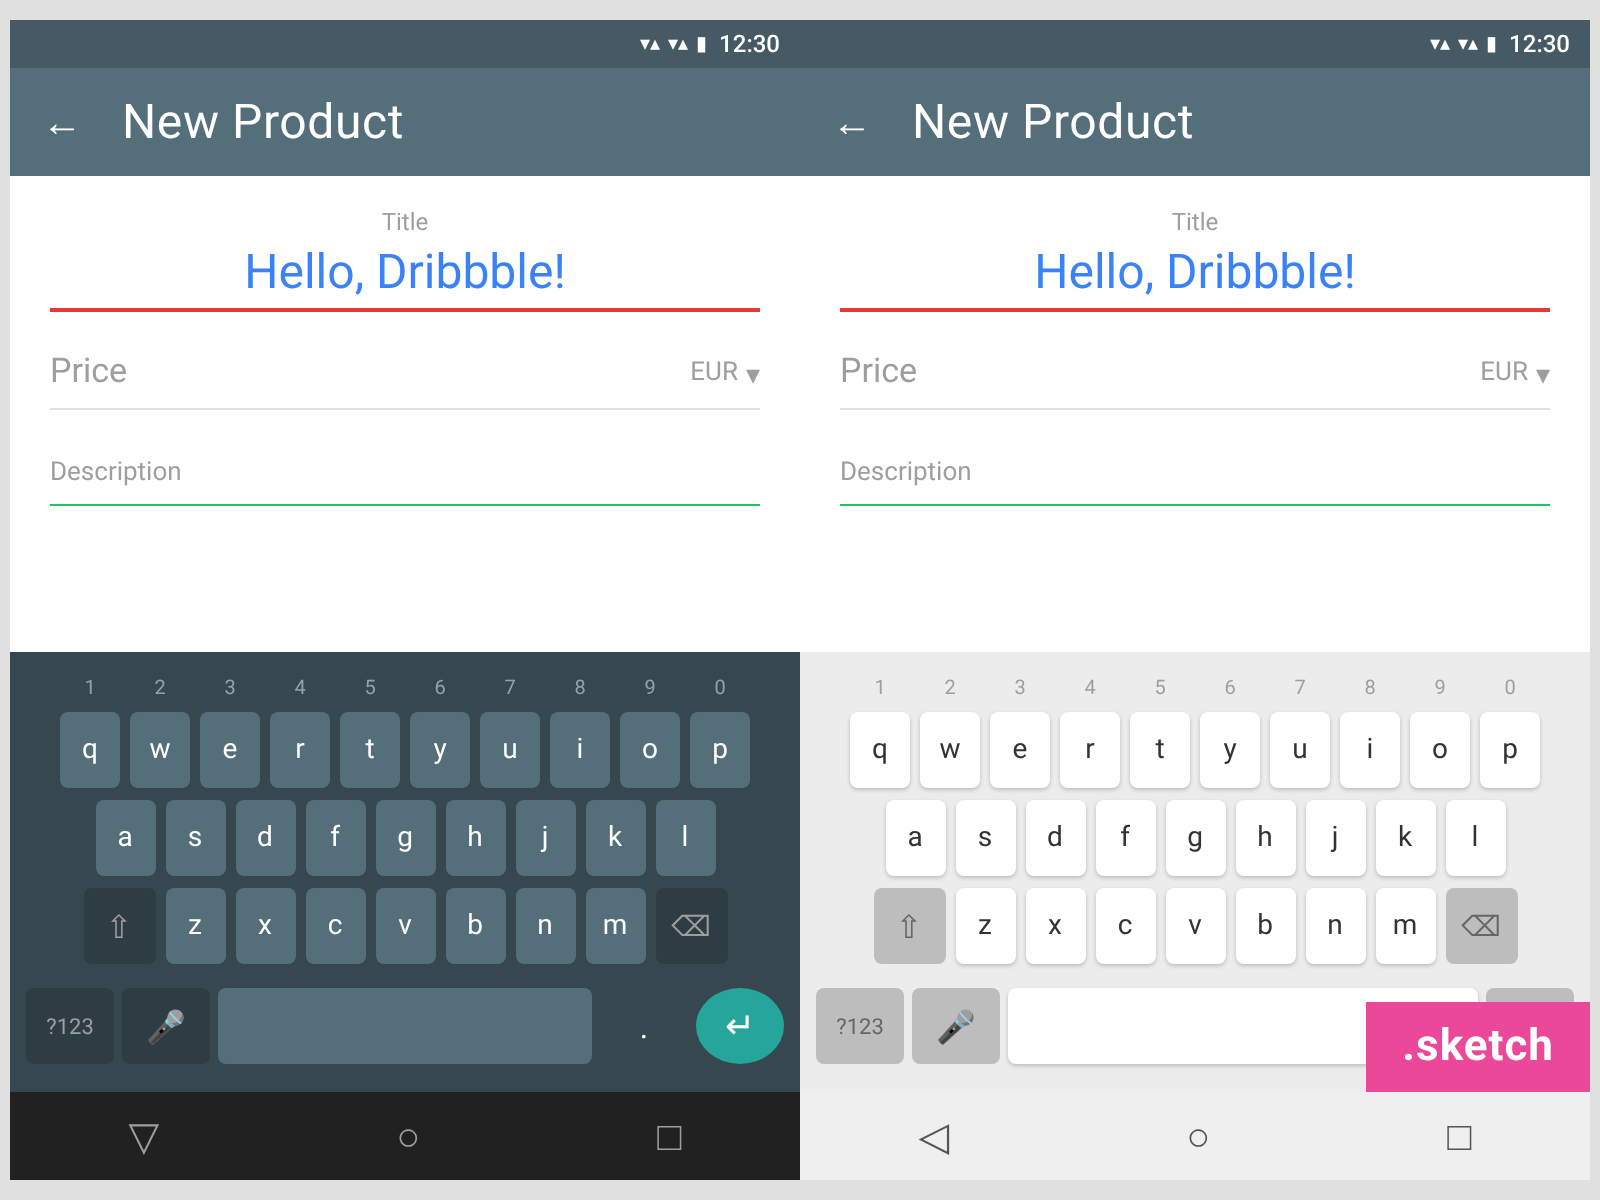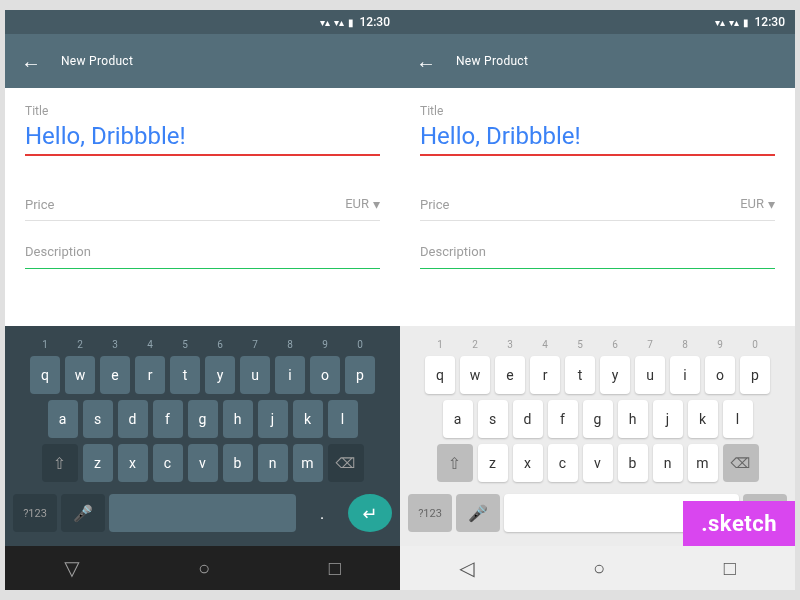--- a/index.html
+++ b/index.html
@@ -70,34 +70,35 @@
     }
 
     .back-arrow {
       color: white;
       font-size: 20px;
       cursor: pointer;
     }
 
     .top-bar-title {
       color: white;
-      font-size: 12px;
+      font-size: 24px;
       font-weight: 400;
       letter-spacing: 0.3px;
     }
 
     
     .form-area {
       background: white;
       padding: 16px 20px;
       flex: 1;
     }
 
     .field-group {
-      margin-bottom: 40px;
+      margin-bottom: 20px;
+      text-align: center;
     }
 
     .field-label {
       font-size: 12px;
       color: #9e9e9e;
       margin-bottom: 4px;
     }
 
     .field-value {
       font-size: 24px;
@@ -111,21 +112,21 @@
 
     .price-row {
       display: flex;
       align-items: flex-end;
       border-bottom: 1px solid #e0e0e0;
       padding-bottom: 8px;
       margin-bottom: 20px;
     }
 
     .price-label {
-      font-size: 13px;
+      font-size: 17px;
       color: #9e9e9e;
       flex: 1;
     }
 
     .currency-section {
       display: flex;
       align-items: flex-start;
       gap: 4px;
     }
 
@@ -305,21 +306,21 @@
     .nav-icon {
       color: #9e9e9e;
       font-size: 20px;
     }
 
     
     .sketch-badge {
       position: absolute;
       bottom: 44px;
       right: 0;
-      background: #d946ef;
+      background: #ec4899;
       color: white;
       font-size: 22px;
       font-weight: 700;
       padding: 10px 18px;
       letter-spacing: 0.5px;
     }
 
     .shift-key {
       font-size: 16px;
     }

